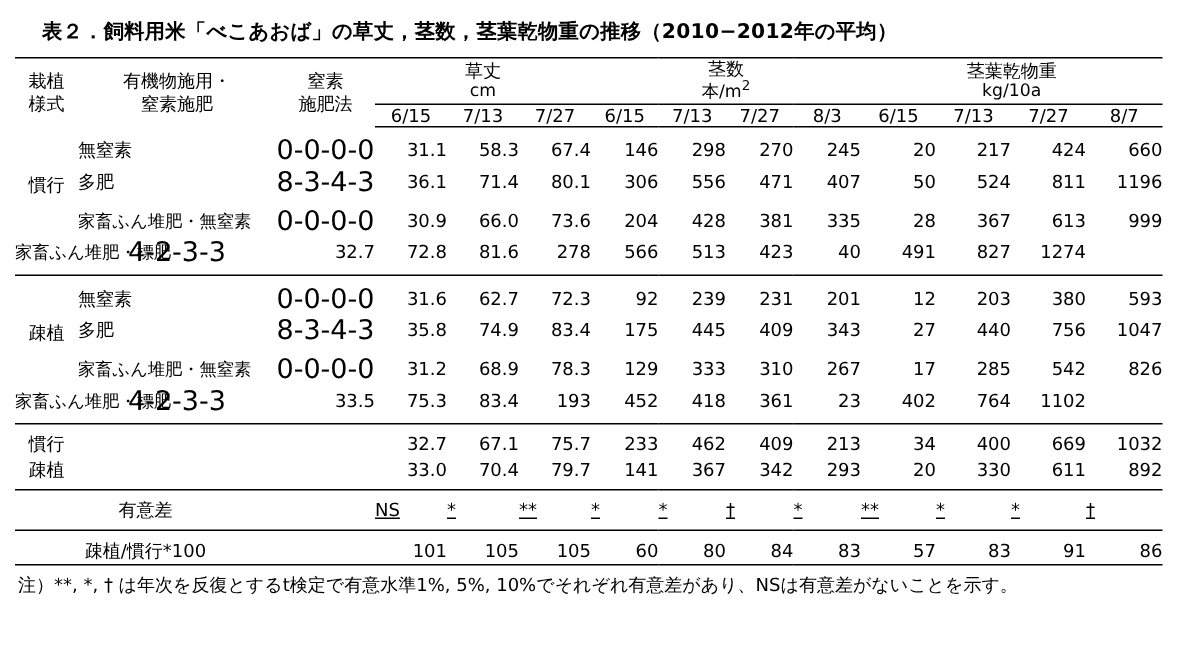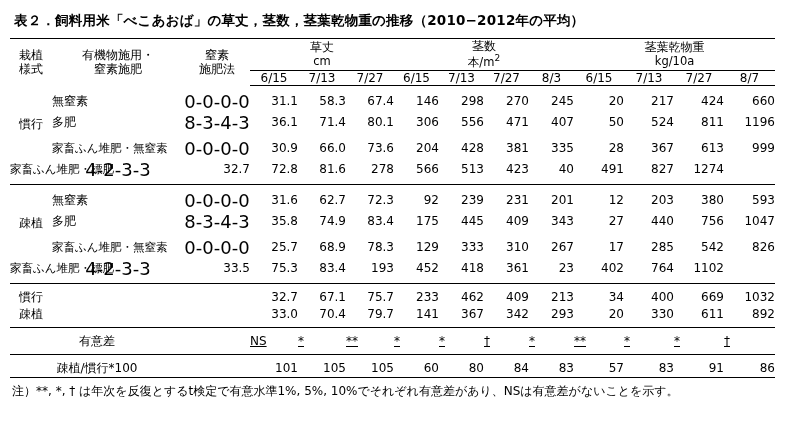--- a/index.html
+++ b/index.html
@@ -18,21 +18,21 @@
     position: relative;
     width: 785px;
     height: 441px;
     box-sizing: border-box;
     padding: 8px 10px 0 10px;
   }
   .caption {
     font-size: 13.5px;
     font-weight: bold;
     letter-spacing: 0.2px;
-    margin: 4px 0 8px 4px;
+    margin: 4px 0 8px 18px;
     white-space: nowrap;
   }
   table.maintable {
     border-collapse: collapse;
     width: 765px;
     font-size: 12px;
     table-layout: fixed;
   }
   table.maintable td, table.maintable th {
     padding: 0;
@@ -292,21 +292,21 @@
       <td class="num">440</td>
       <td class="num">756</td>
       <td class="num">1047</td>
     </tr>
     <tr class="spacer">
           <td colspan="13"></td>
         </tr>
     <tr>
       <td class="lbl lbl-small">家畜ふん堆肥・無窒素</td>
       <td class="code">0-0-0-0</td>
-      <td class="num">25.7</td>
+      <td class="num">31.2</td>
       <td class="num">68.9</td>
       <td class="num">78.3</td>
       <td class="num">129</td>
       <td class="num">333</td>
       <td class="num">310</td>
       <td class="num">267</td>
       <td class="num">17</td>
       <td class="num">285</td>
       <td class="num">542</td>
       <td class="num">826</td>

